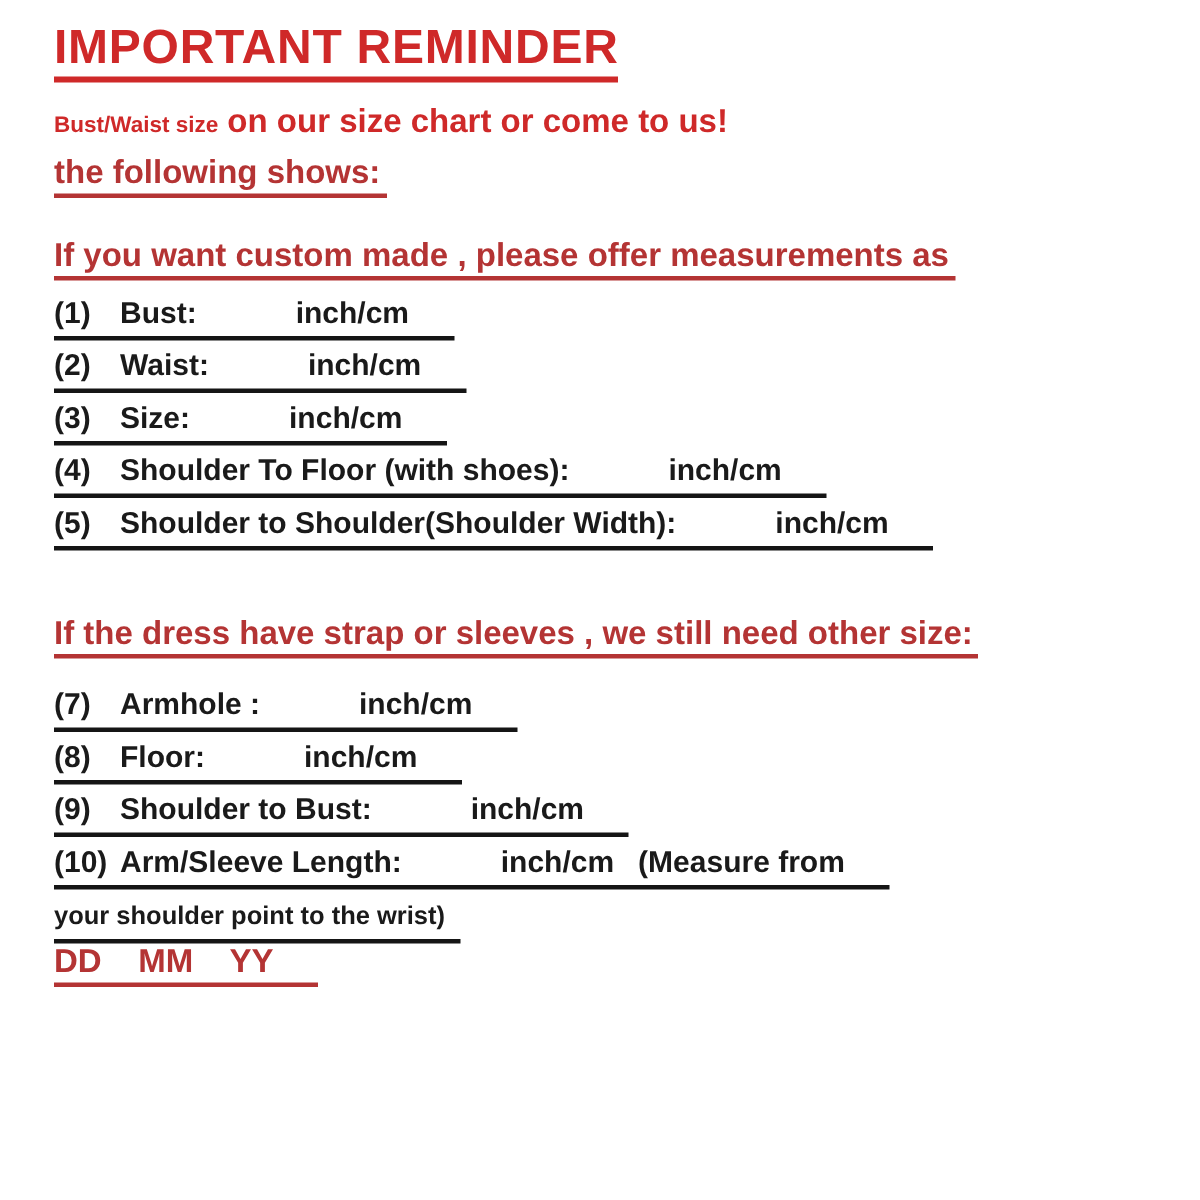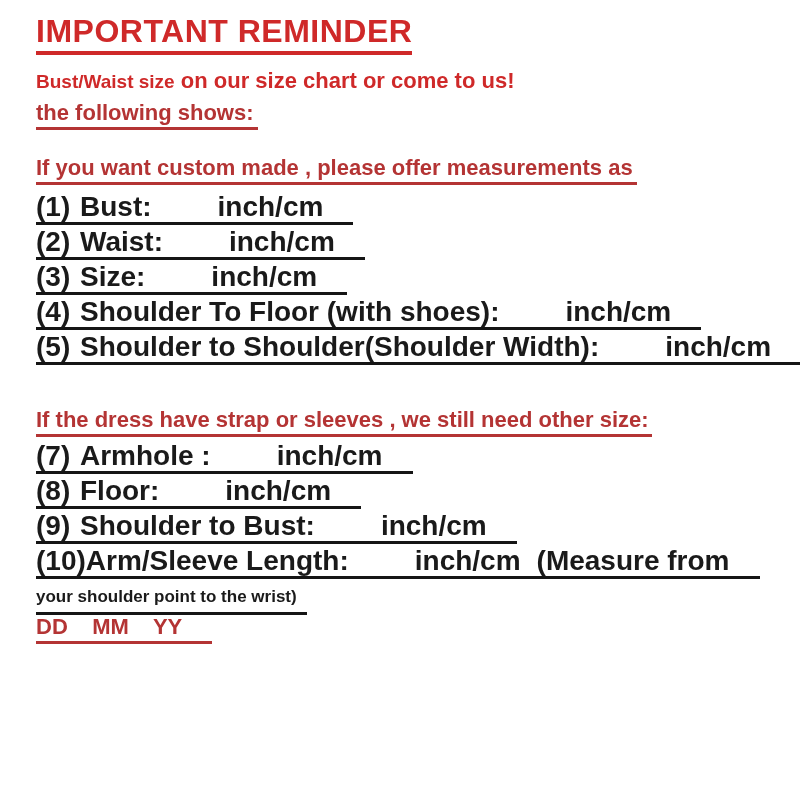--- a/index.html
+++ b/index.html
@@ -32,26 +32,26 @@
   }
   .red-line{
     color:var(--red-bright);
     font-size:22px;
     line-height:24px;
   }
   .dark{color:var(--red-dark);}
   .u{border-bottom:3px solid currentColor;}
   .intro1{margin:0 0 9px 0;padding-bottom:3px;padding-right:4px;}
   .intro2{margin:0 0 7px 0;}
-  .em-small{font-size:19px;}
+  .em-small{font-size:15px;}
   .custom1{margin:0 0 11px 0;padding-bottom:2px;padding-right:4px;}
   .custom2{margin:0 0 26px 0;padding-bottom:2px;padding-right:4px;}
 
   .row{
-    font-size:28px;
+    font-size:20px;
     line-height:22px;
     color:var(--ink);
     border-bottom:3px solid #151515;
     padding-bottom:4px;
     padding-right:30px;
     margin:0 0 6px 0;
     width:fit-content;
     white-space:nowrap;
   }
   .row .num{display:inline-block;min-width:44px;}
@@ -64,21 +64,21 @@
     margin:7px 0 0 0;width:fit-content;white-space:nowrap;
   }
 
   .section-heading{
     color:var(--red-dark);
     font-size:22px;line-height:24px;
     border-bottom:3px solid currentColor;
     padding-bottom:2px;padding-right:3px;
     width:fit-content;white-space:nowrap;
   }
-  .strap-heading{margin:43px 0 8px 0;}
+  .strap-heading{margin:43px 0 20px 0;}
   .delivery-heading{margin:32px 0 6px 0;padding-right:10px;}
   .ddmmyy{
     color:var(--red-dark);
     font-size:22px;line-height:24px;
     border-bottom:3px solid currentColor;
     padding-bottom:2px;padding-right:30px;
     width:fit-content;white-space:pre;
   }
 </style>
 </head>

